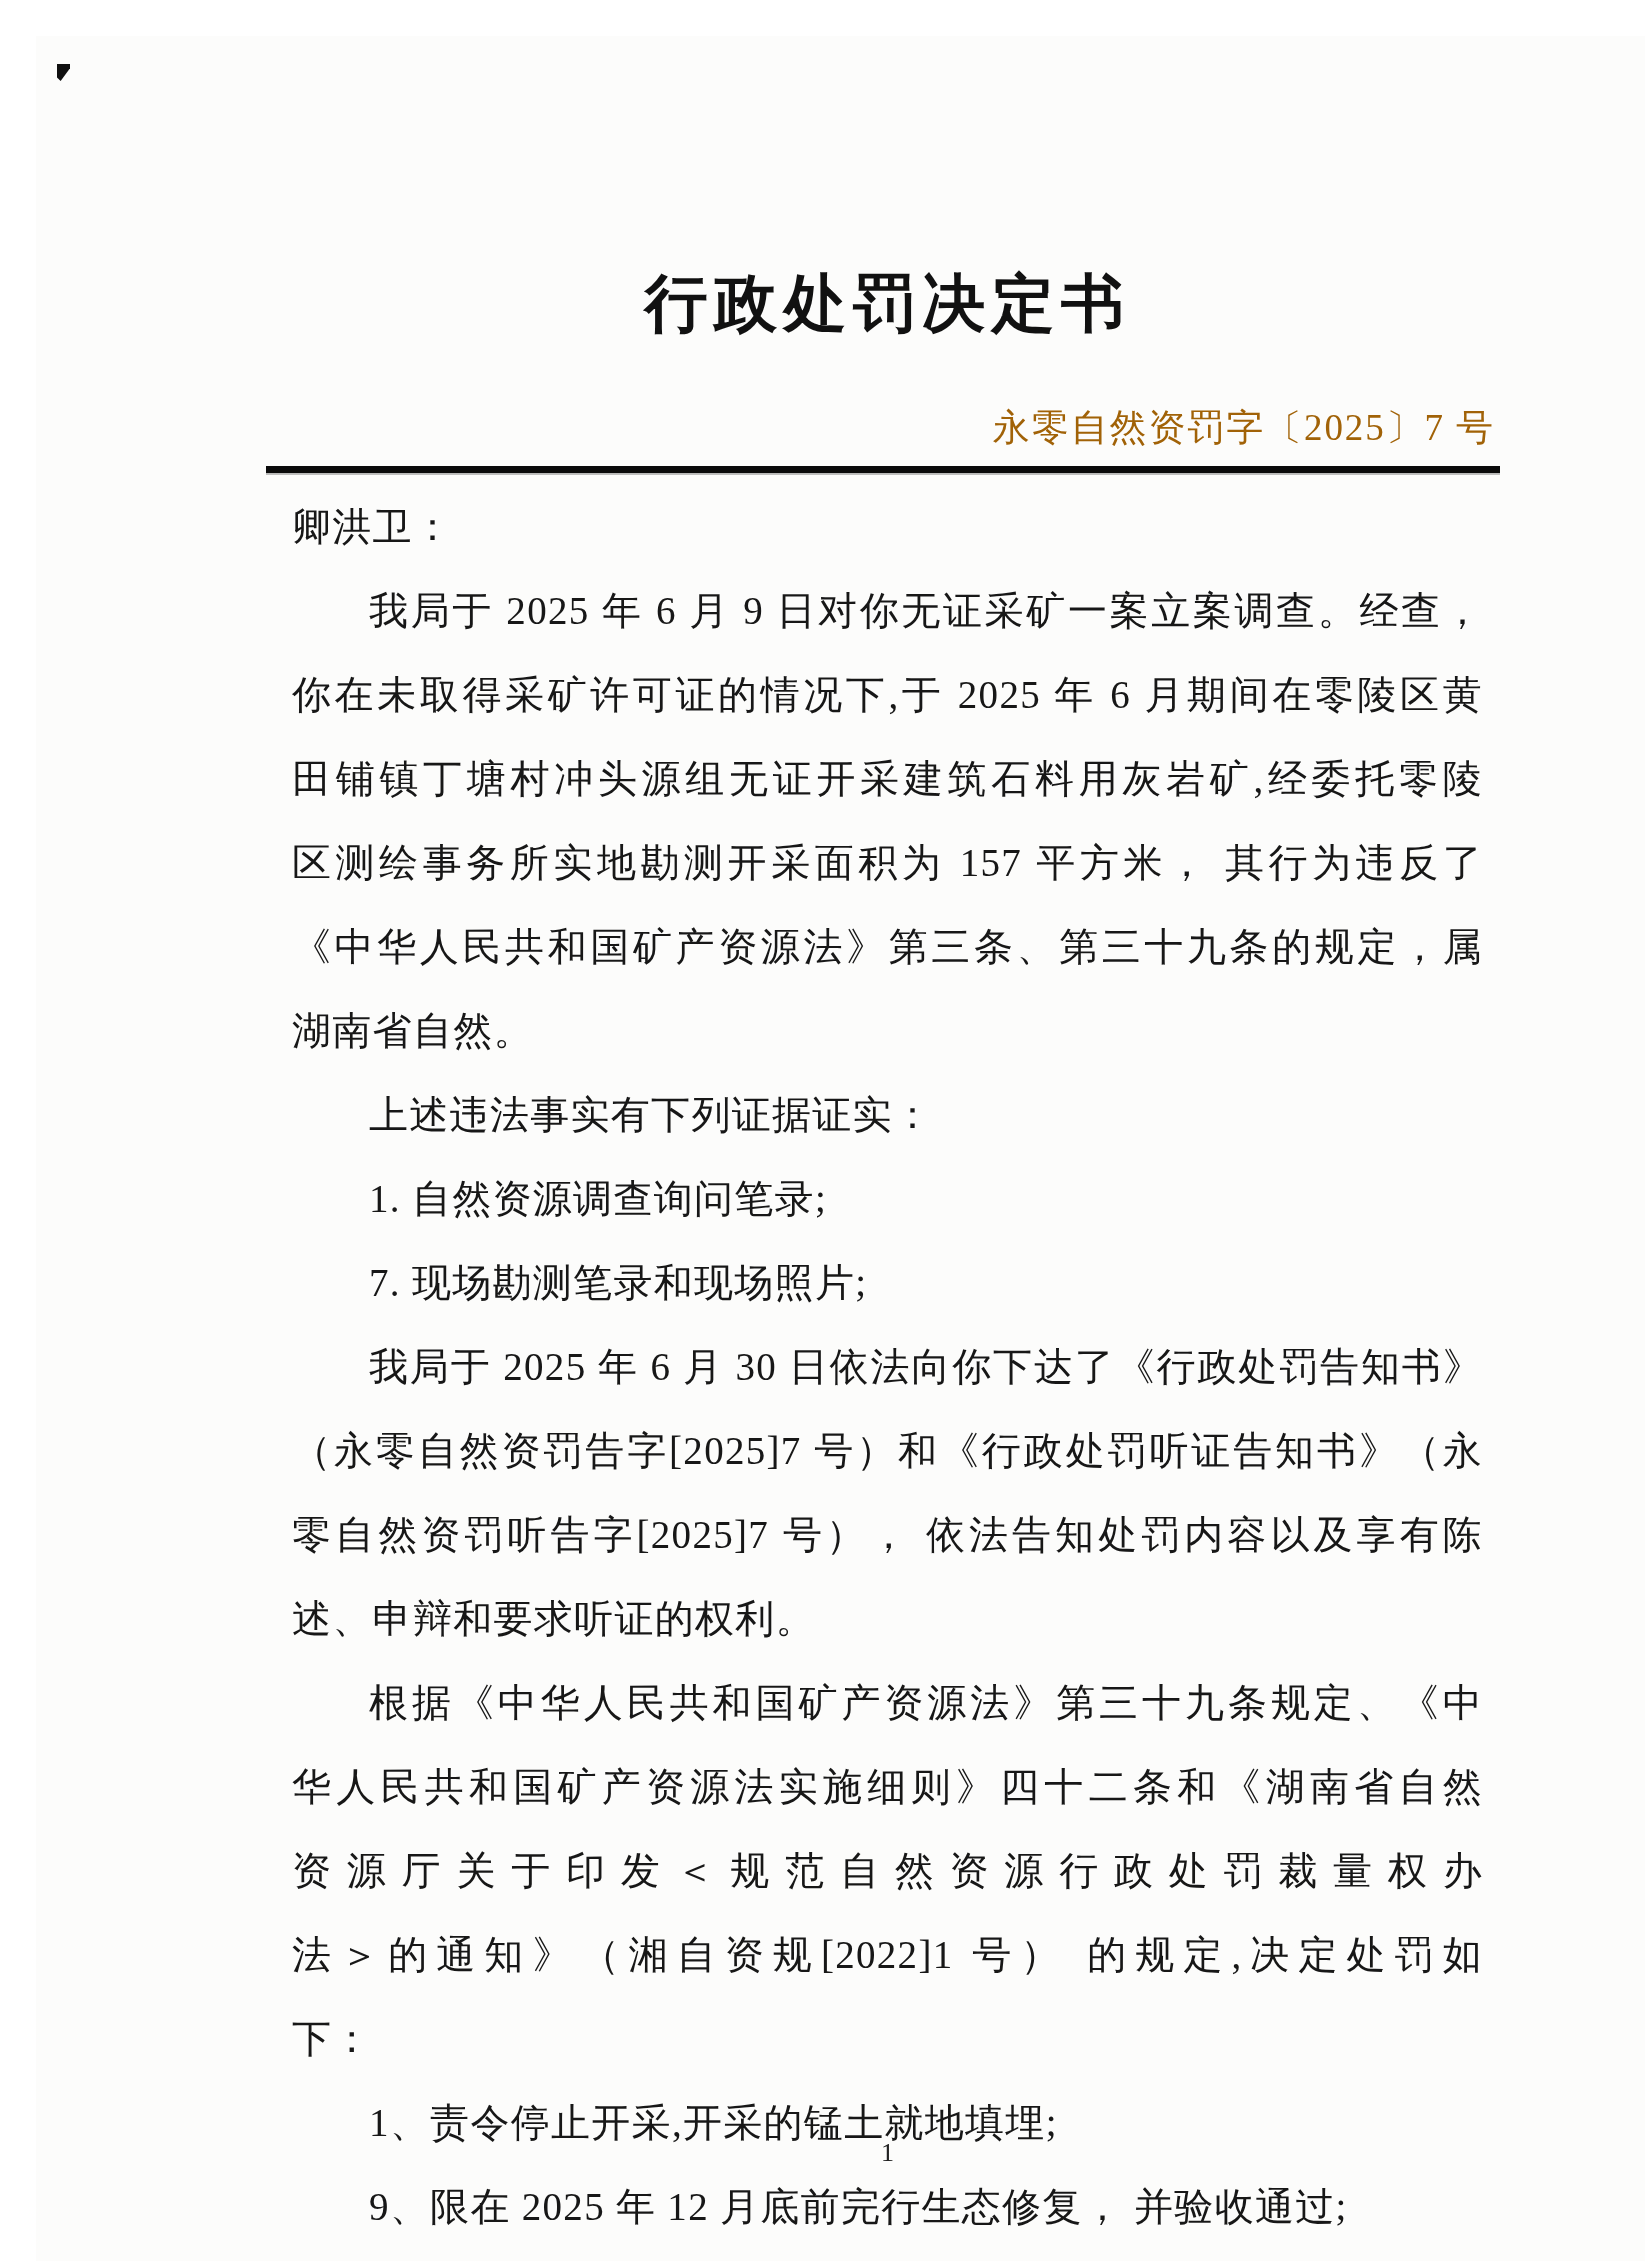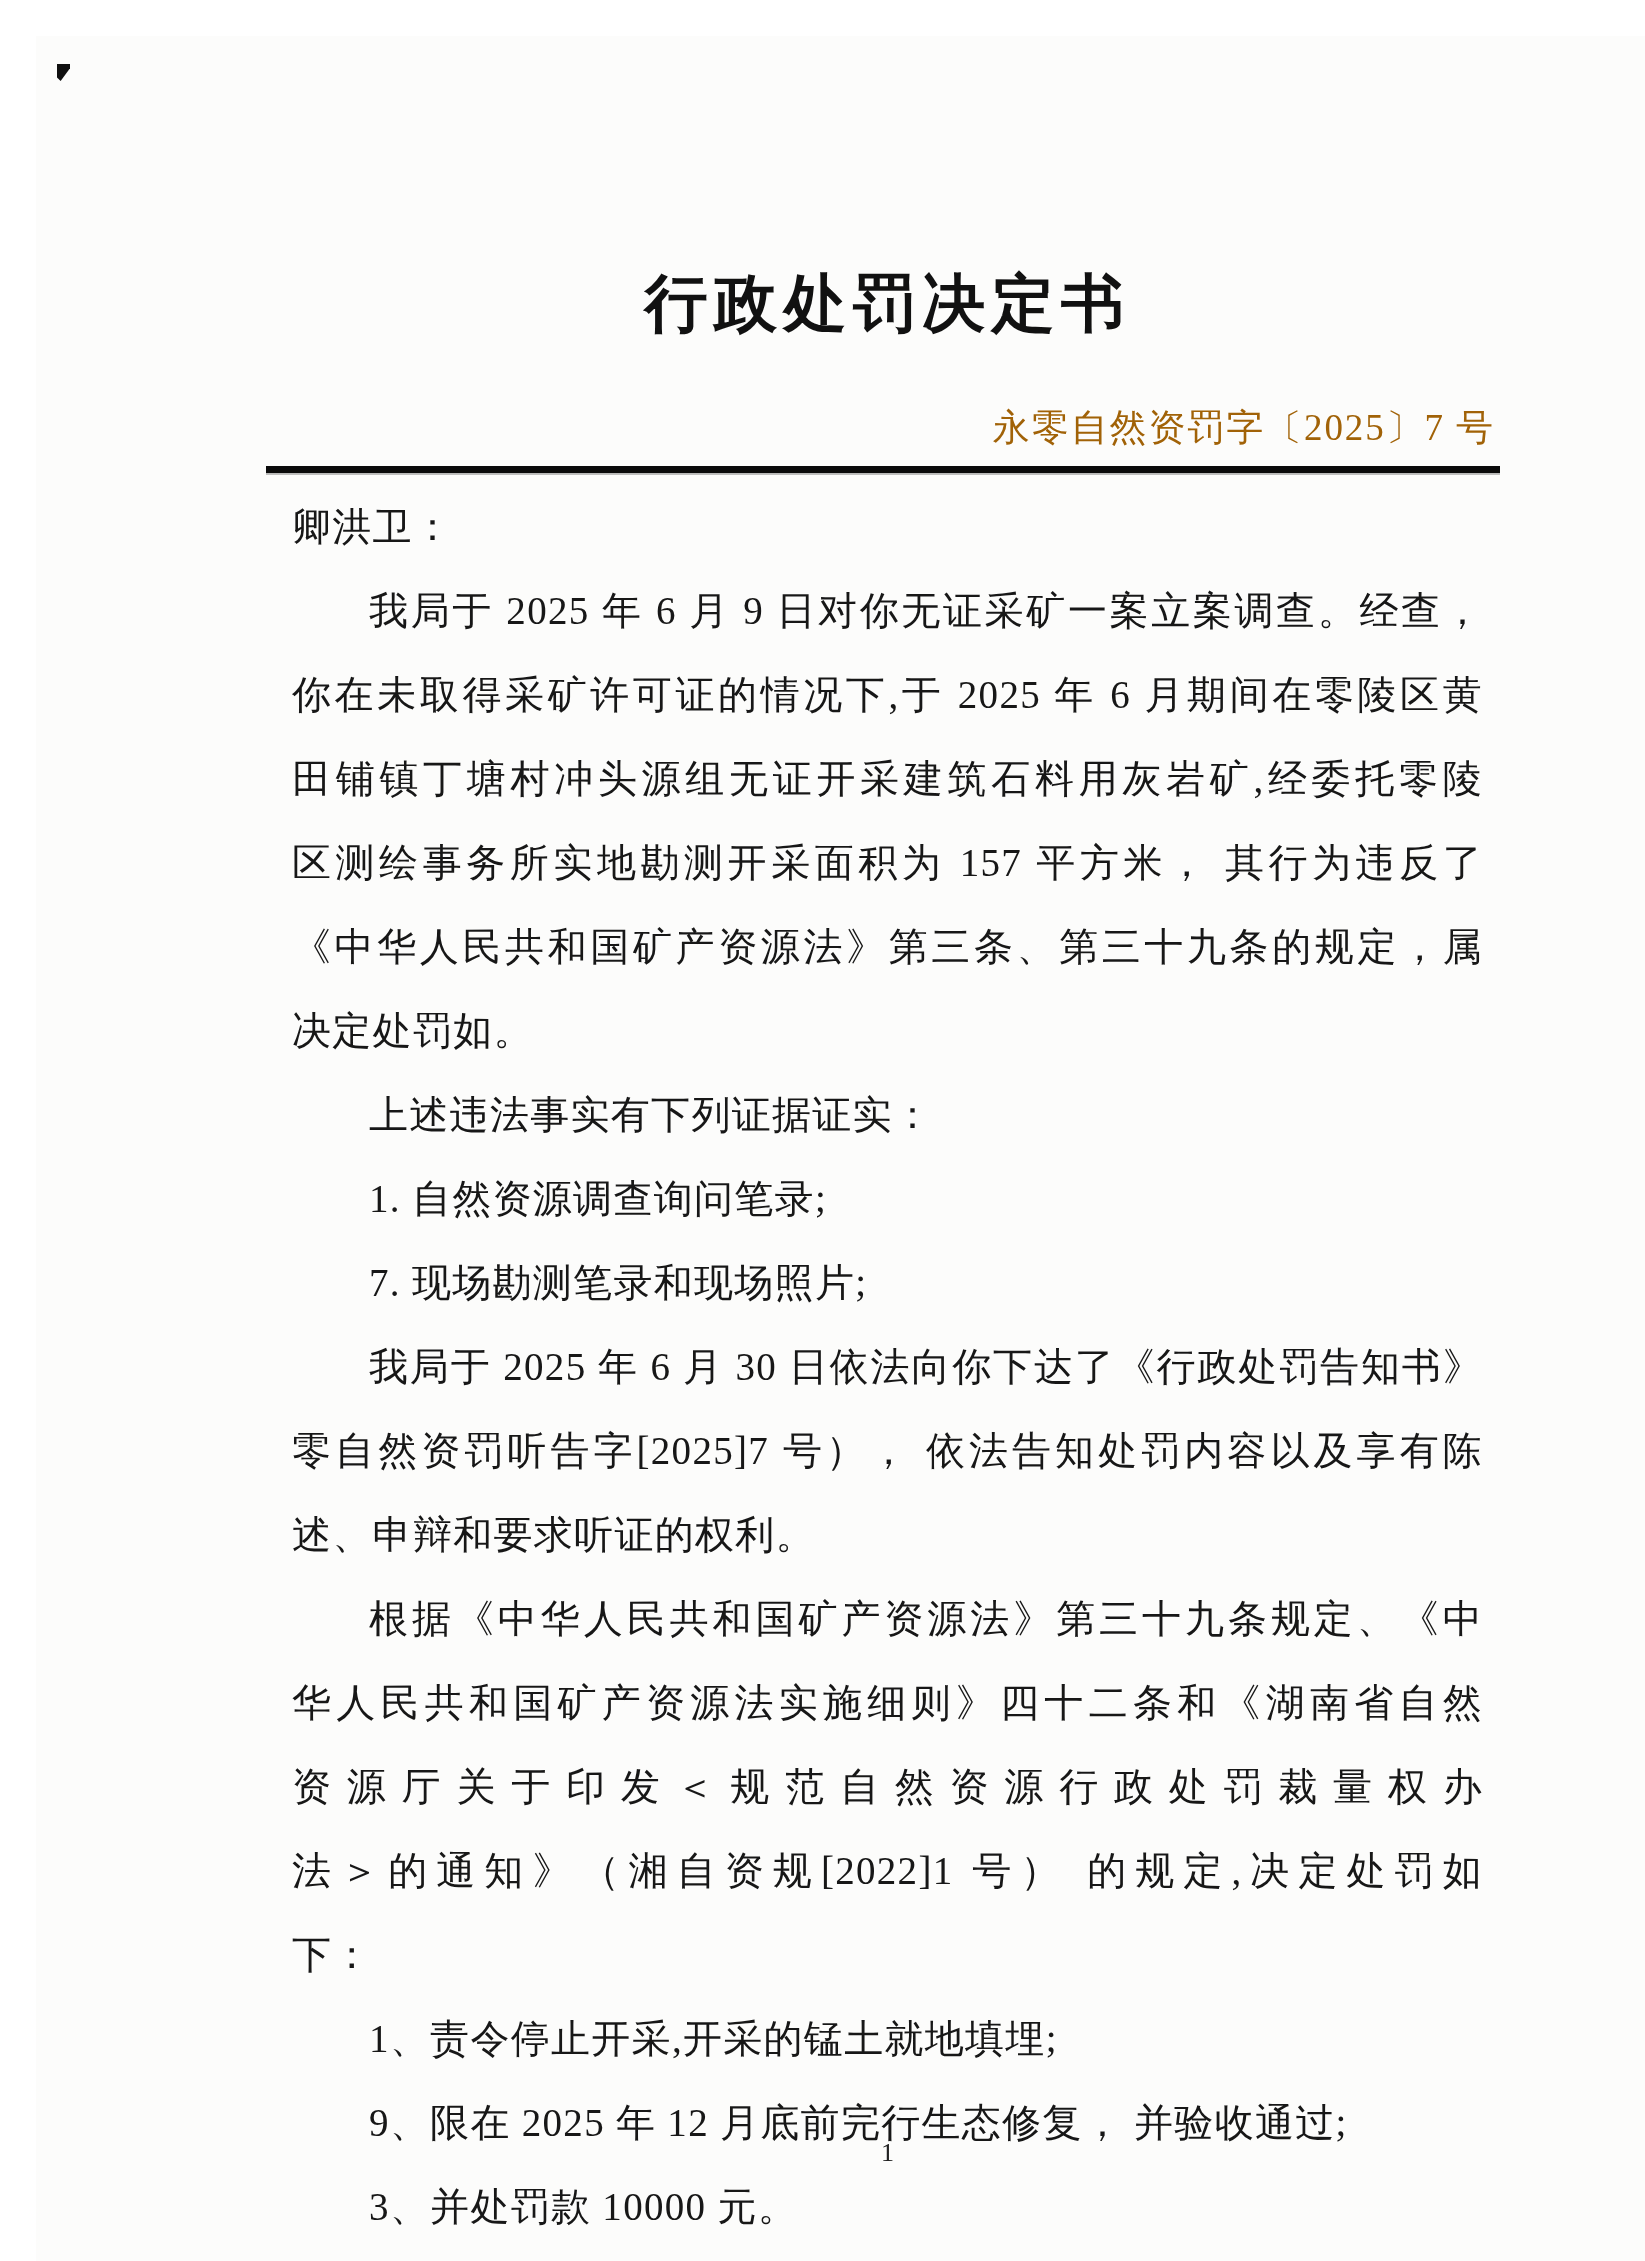--- a/index.html
+++ b/index.html
@@ -84,25 +84,26 @@
 
   <div class="rule"></div>
 
   <div class="body-text">
     <div class="line">卿洪卫：</div>
     <div class="line indent stretch">我局于 2025 年 6 月 9 日对你无证采矿一案立案调查。经查，</div>
     <div class="line stretch">你在未取得采矿许可证的情况下,于 2025 年 6 月期间在零陵区黄</div>
     <div class="line stretch">田铺镇丁塘村冲头源组无证开采建筑石料用灰岩矿,经委托零陵</div>
     <div class="line stretch">区测绘事务所实地勘测开采面积为 157 平方米， 其行为违反了</div>
     <div class="line stretch">《中华人民共和国矿产资源法》第三条、第三十九条的规定，属</div>
-    <div class="line">决定处罚如。</div>
+    <div class="line">湖南省自然。</div>
     <div class="line indent">上述违法事实有下列证据证实：</div>
     <div class="line indent">1. 自然资源调查询问笔录;</div>
     <div class="line indent">7. 现场勘测笔录和现场照片;</div>
     <div class="line indent stretch">我局于 2025 年 6 月 30 日依法向你下达了《行政处罚告知书》</div>
+    <div class="line stretch">（永零自然资罚告字[2025]7 号）和《行政处罚听证告知书》（永</div>
     <div class="line stretch">零自然资罚听告字[2025]7 号）， 依法告知处罚内容以及享有陈</div>
     <div class="line">述、申辩和要求听证的权利。</div>
     <div class="line indent stretch">根据《中华人民共和国矿产资源法》第三十九条规定、《中</div>
     <div class="line stretch">华人民共和国矿产资源法实施细则》四十二条和《湖南省自然</div>
     <div class="line stretch">资源厅关于印发＜规范自然资源行政处罚裁量权办</div>
     <div class="line stretch">法＞的通知》（湘自资规[2022]1 号） 的规定,决定处罚如</div>
     <div class="line">下：</div>
     <div class="line indent">1、责令停止开采,开采的锰土就地填埋;</div>
     <div class="line indent">9、限在 2025 年 12 月底前完行生态修复， 并验收通过;</div>
     <div class="line indent">3、并处罚款 10000 元。</div>

